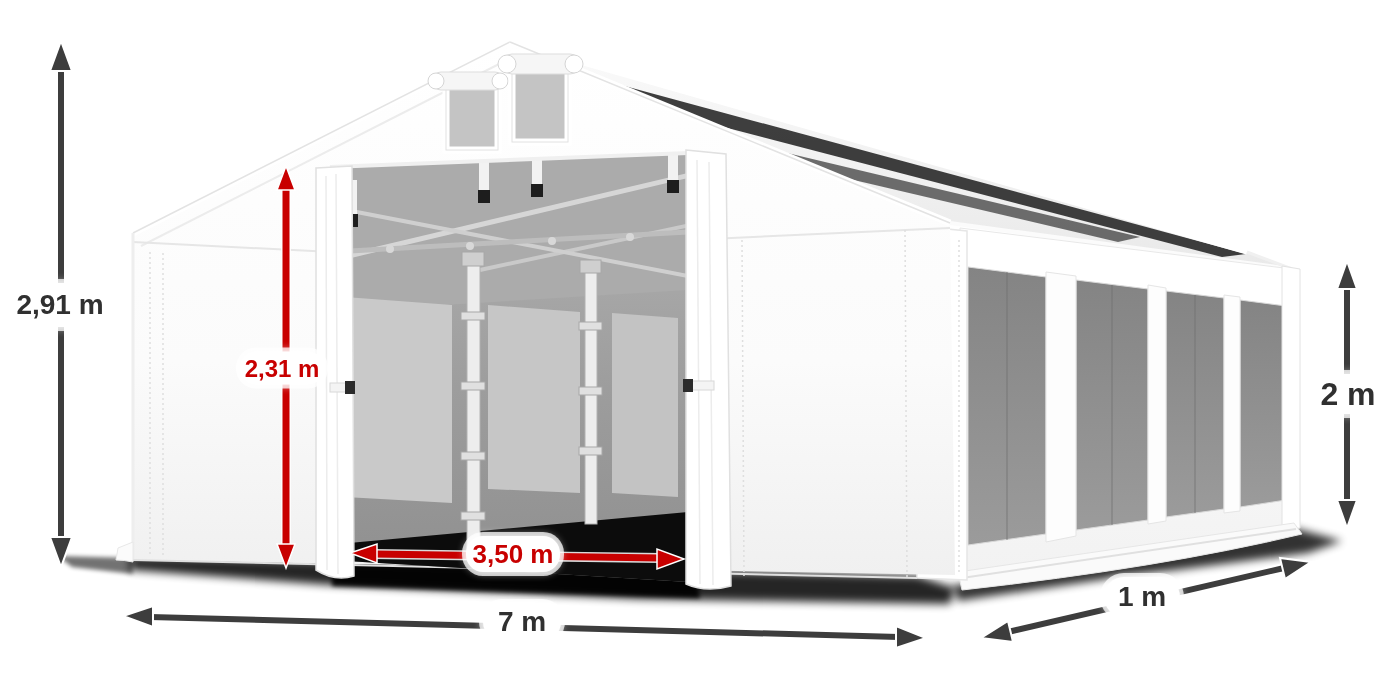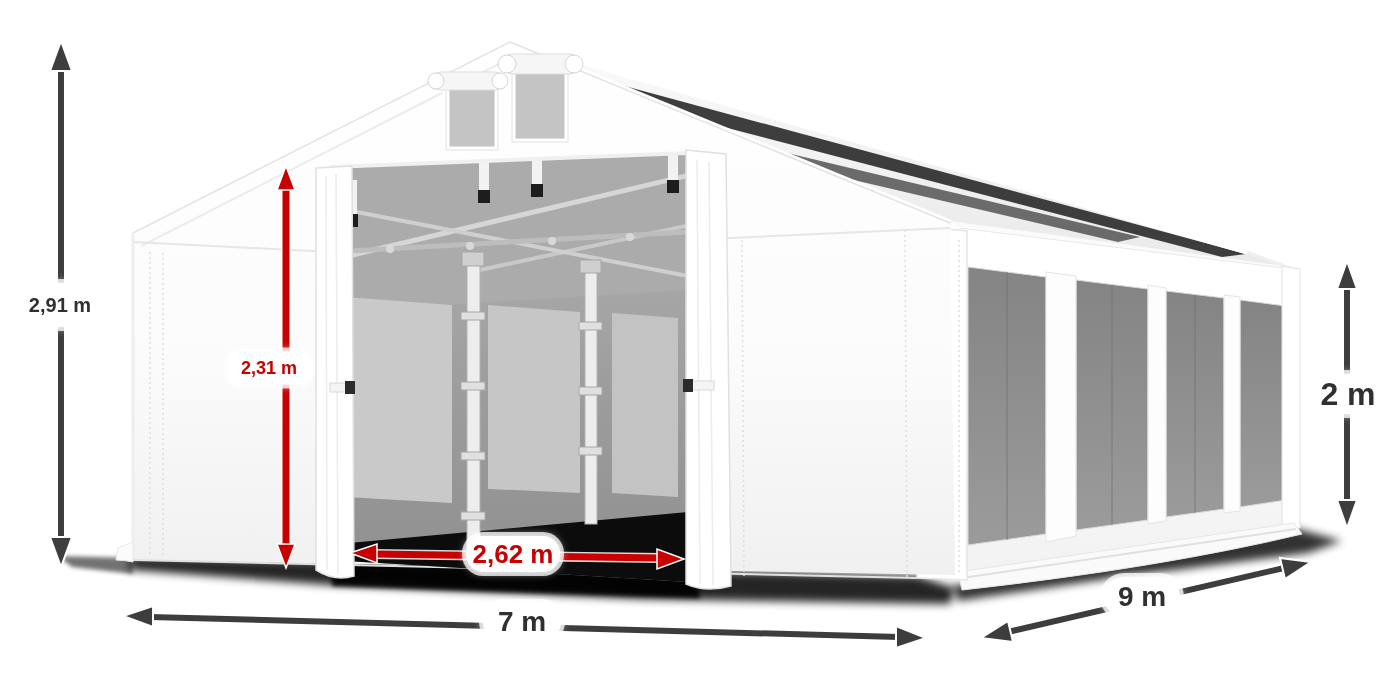--- a/index.html
+++ b/index.html
@@ -5,22 +5,22 @@
   html,body{margin:0;padding:0;background:#ffffff;}
   .stage{position:relative;width:1400px;height:700px;background:#ffffff;overflow:hidden;
          font-family:"Liberation Sans", sans-serif;}
   .stage svg{position:absolute;left:0;top:0;}
   .dim-label{position:absolute;transform:translate(-50%,-50%);
              display:flex;align-items:center;justify-content:center;
              background:#ffffff;border-radius:20px;font-weight:bold;white-space:nowrap;
              box-shadow:0 0 0 4px rgba(255,255,255,0.75), 0 0 10px rgba(255,255,255,0.9);}
   .dim-label.dark{color:#303030;}
   .dim-label.red{color:#c80000;}
-  .lbl-total-height{left:60px;top:305px;width:96px;height:44px;font-size:20px;}
-  .lbl-door-height{left:269px;top:368px;width:84px;height:33px;font-size:18px;border-radius:16px;text-align:center;}
+  .lbl-total-height{left:60px;top:305px;width:96px;height:44px;font-size:28px;}
+  .lbl-door-height{left:282px;top:368px;width:84px;height:33px;font-size:24px;border-radius:16px;text-align:center;}
   .lbl-door-width{left:513px;top:554px;width:94px;height:36px;font-size:26px;border-radius:17px;}
   .lbl-front-width{left:522px;top:622px;width:78px;height:38px;font-size:28px;}
   .lbl-side-length{left:1142px;top:597px;width:76px;height:40px;font-size:28px;}
   .lbl-side-height{left:1348px;top:394px;width:76px;height:40px;font-size:32px;}
 </style>
 </head>
 <body>
 
 <div class="stage">
 
@@ -241,18 +241,18 @@
       <line x1="372" y1="554" x2="662" y2="558" stroke="#ffffff" stroke-width="10" opacity="0.85"></line>
       <line x1="374" y1="554" x2="660" y2="558" stroke="#c80000" stroke-width="7"></line>
       <polygon points="350,553 377,544 377,563" fill="#c80000" stroke="#ffffff" stroke-width="1.5"></polygon>
       <polygon points="684,559 657,549 657,569" fill="#c80000" stroke="#ffffff" stroke-width="1.5"></polygon>
     </g>
   </g>
 </svg>
 
 <div class="dim-label dark lbl-total-height">2,91 m</div>
 <div class="dim-label red lbl-door-height">2,31 m</div>
-<div class="dim-label red lbl-door-width">2,62 m</div>
+<div class="dim-label red lbl-door-width">3,50 m</div>
 <div class="dim-label dark lbl-front-width">7 m</div>
-<div class="dim-label dark lbl-side-length">9 m</div>
+<div class="dim-label dark lbl-side-length">1 m</div>
 <div class="dim-label dark lbl-side-height">2 m</div>
 
 </div>
 
 </body></html>

